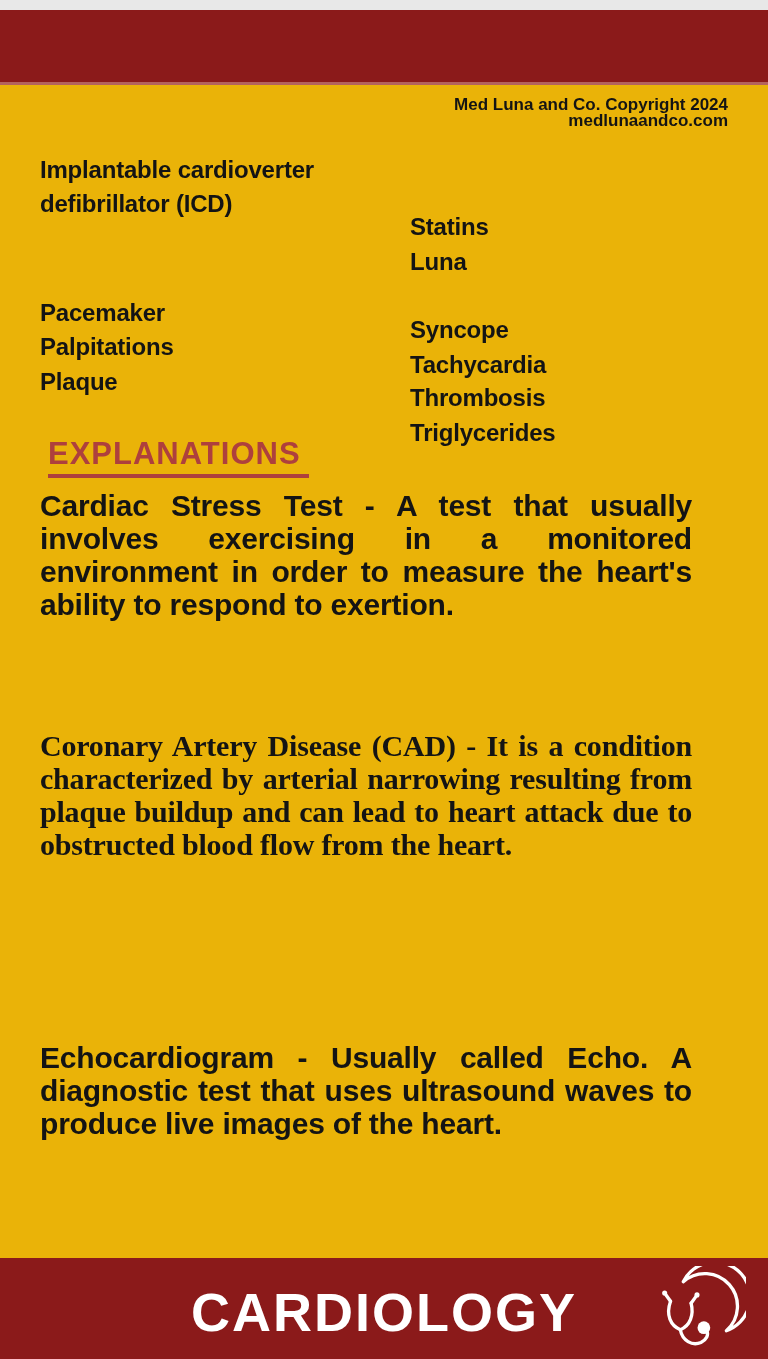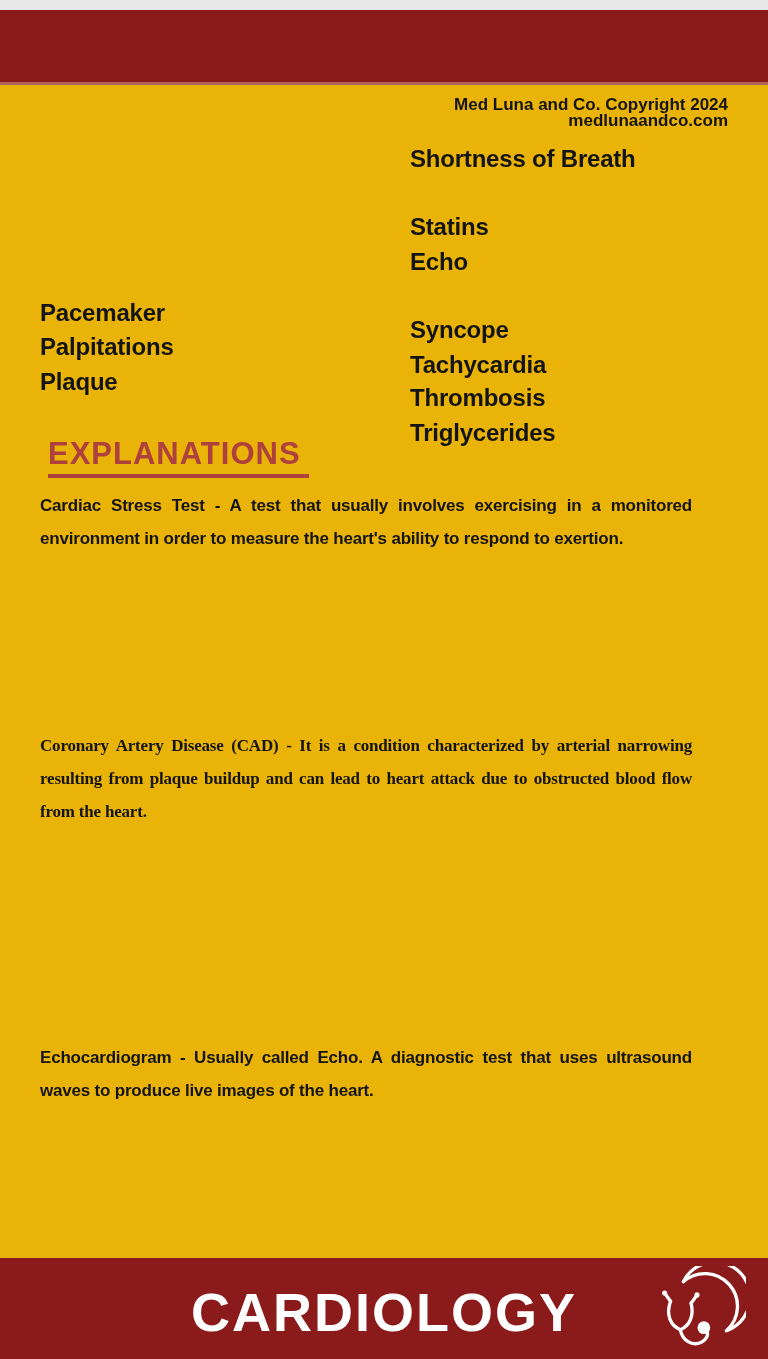--- a/index.html
+++ b/index.html
@@ -114,21 +114,21 @@
   .t-syncope{top:303px;}
   .t-tachycardia{top:338px;}
   .t-thrombosis{top:371px;}
   .t-triglycerides{top:406px;}
   
   .explanation{
     position:absolute;
     left:40px;
     width:652px;
     color:var(--text);
-    font-size:17px;
+    font-size:30px;
     font-weight:700;
     line-height:33px;
     letter-spacing:-0.2px;
     text-align:justify;
   }
   .exp-1{top:479px;}
   .exp-2{top:719px;font-family:Liberation Serif, serif;}
   .exp-3{top:1031px;}
 </style>
 </head>
@@ -137,27 +137,27 @@
 <div class="page">
 
   <div class="top-banner"></div>
 
   <div class="copyright">
     <div>Med Luna and Co. Copyright 2024</div>
     <div>medlunaandco.com</div>
   </div>
 
 
+  <div class="term term-left term-icd">Implantable cardioverter defibrillator (ICD)</div>
   <div class="term term-left t-pacemaker">Pacemaker</div>
   <div class="term term-left t-palpitations">Palpitations</div>
   <div class="term term-left t-plaque">Plaque</div>
 
-  <div class="term term-right t-shortness">Shortness of Breath</div>
   <div class="term term-right t-statins">Statins</div>
-  <div class="term term-right t-stent">Echo</div>
+  <div class="term term-right t-stent">Luna</div>
   <div class="term term-right t-syncope">Syncope</div>
   <div class="term term-right t-tachycardia">Tachycardia</div>
   <div class="term term-right t-thrombosis">Thrombosis</div>
   <div class="term term-right t-triglycerides">Triglycerides</div>
 
   <h2 class="section-heading explanations-heading">EXPLANATIONS</h2>
 
   <p class="explanation exp-1">Cardiac Stress Test - A test that usually involves exercising in a monitored environment in order to measure the heart's ability to respond to exertion.</p>
   <p class="explanation exp-2">Coronary Artery Disease (CAD) - It is a condition characterized by arterial narrowing resulting from plaque buildup and can lead to heart attack due to obstructed blood flow from the heart.</p>
   <p class="explanation exp-3">Echocardiogram - Usually called Echo. A diagnostic test that uses ultrasound waves to produce live images of the heart.</p>

